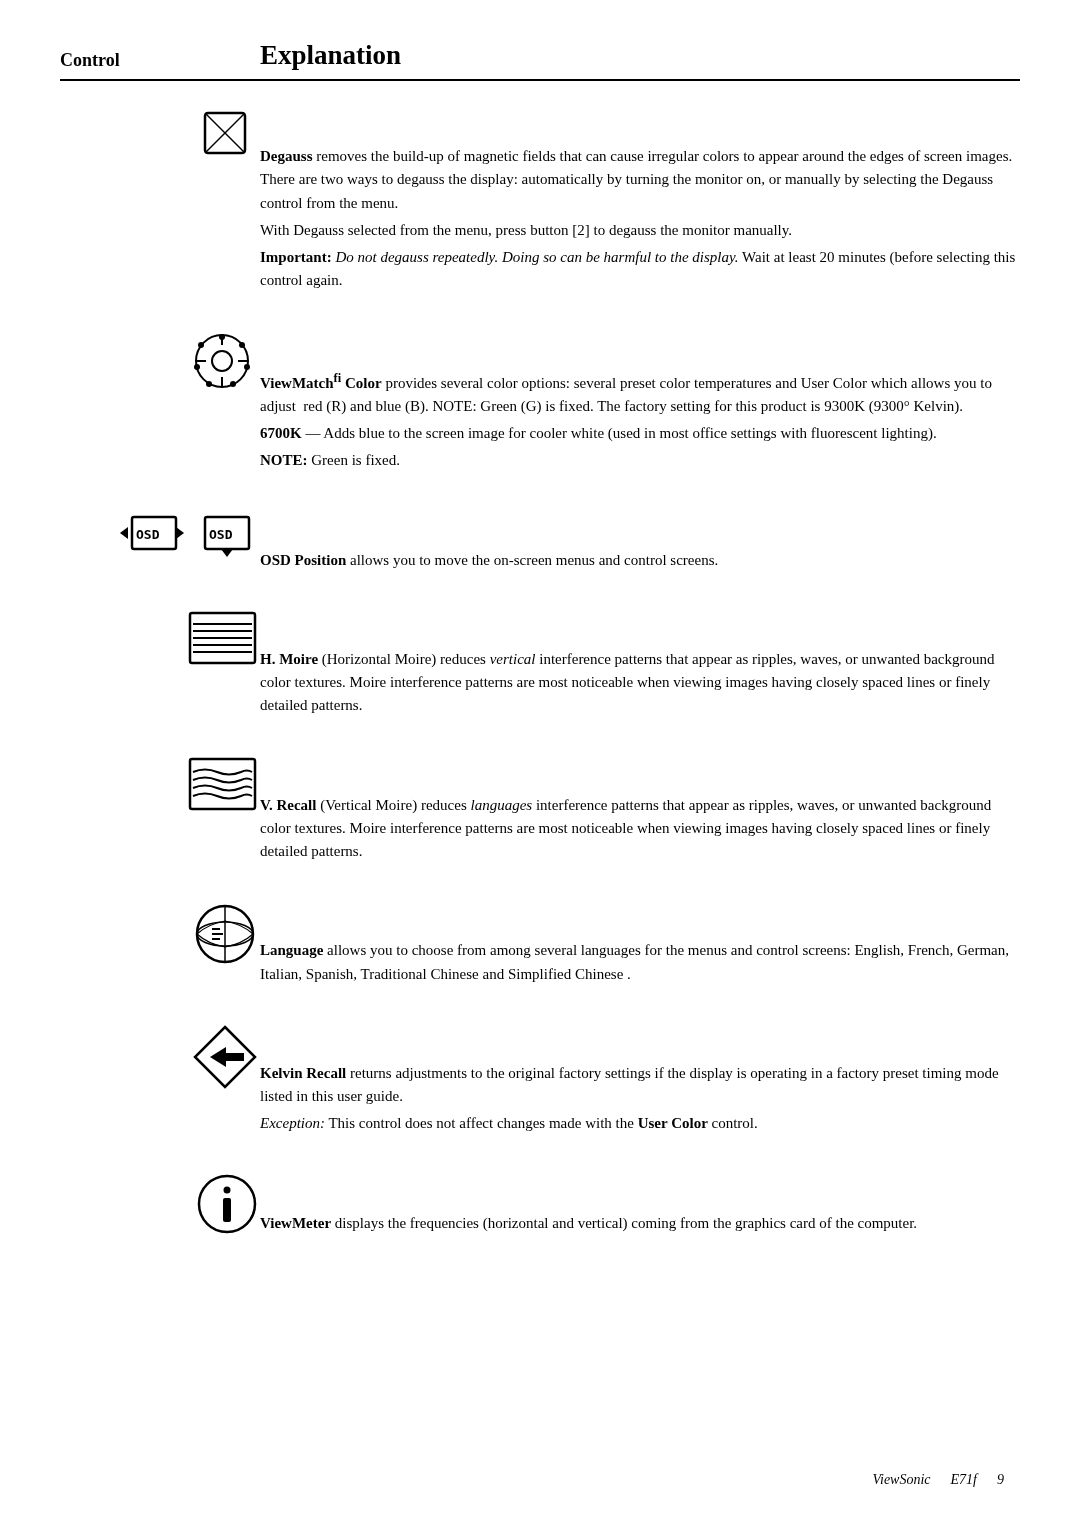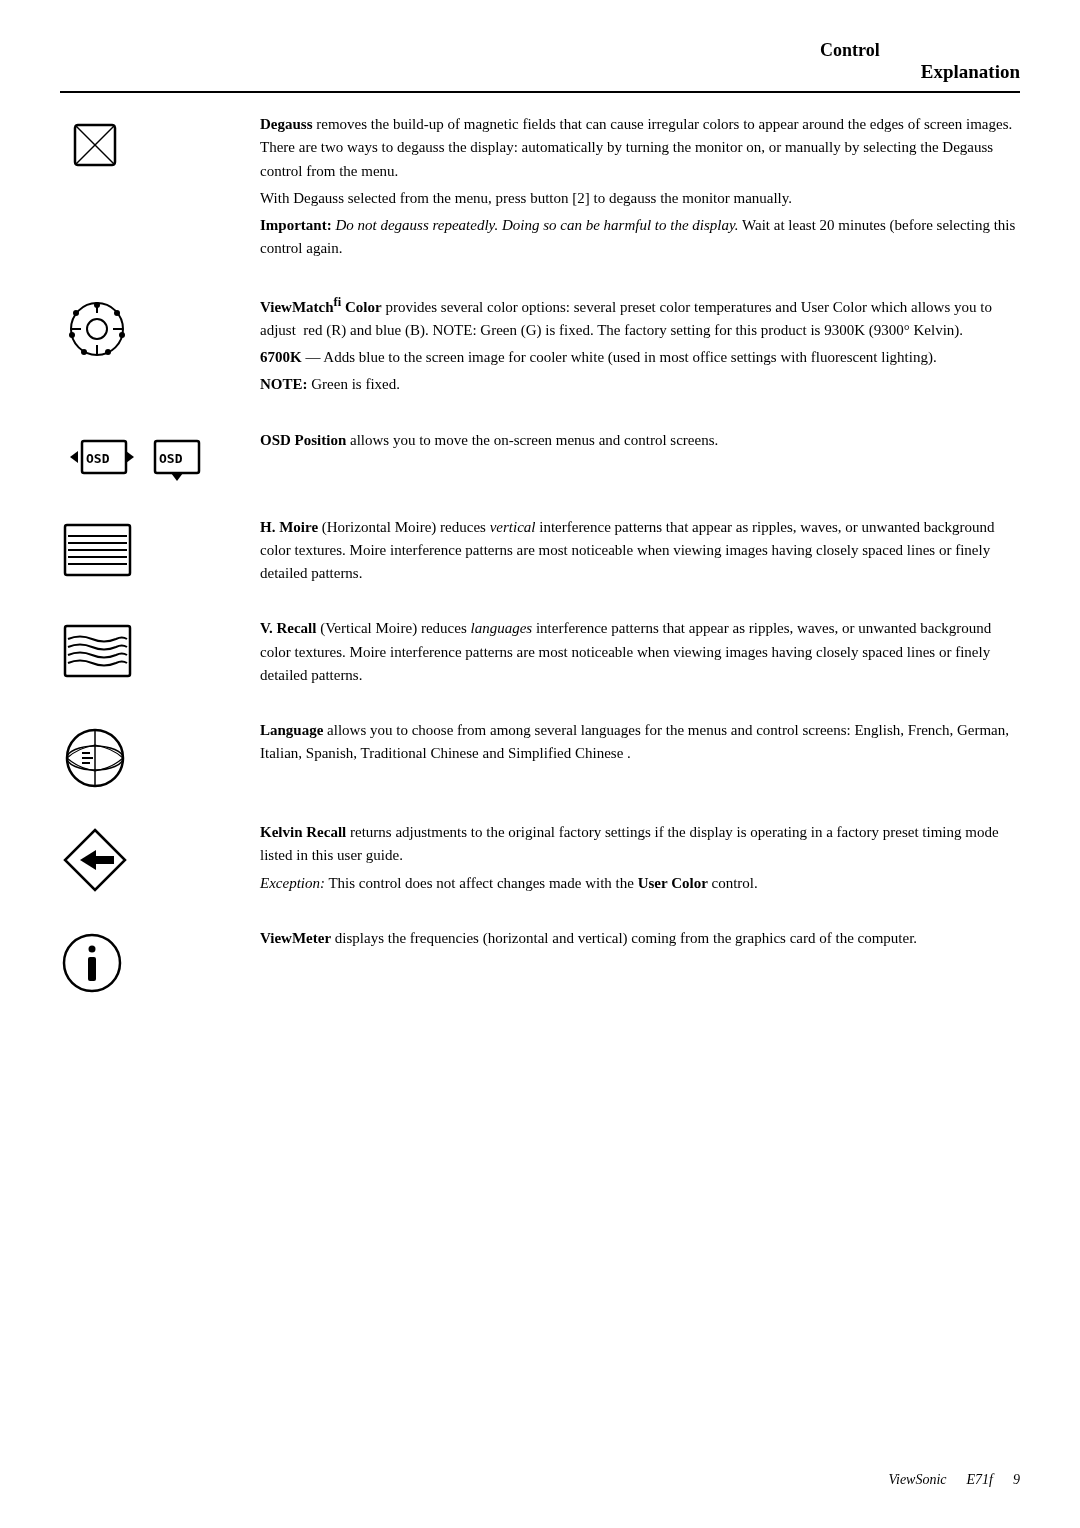--- a/index.html
+++ b/index.html
@@ -10,68 +10,69 @@
       color: #000;
       width: 1080px;
       min-height: 1528px;
       position: relative;
     }
     .page {
       padding: 40px 60px 60px 60px;
     }
     .header-row {
       display: flex;
-      flex-direction: column;
+      flex-direction: row;
       align-items: flex-end;
       border-bottom: 2px solid #000;
       padding-bottom: 8px;
       margin-bottom: 20px;
     }
     .header-control {
       font-size: 18px;
       font-weight: bold;
       width: 200px;
       flex-shrink: 0;
     }
     .header-explanation {
-      font-size: 19px;
+      font-size: 27px;
       font-weight: bold;
     }
     .content-table {
       width: 100%;
     }
     .row {
       display: flex;
       flex-direction: row;
       align-items: flex-start;
       margin-bottom: 28px;
     }
     .icon-cell {
       width: 200px;
       flex-shrink: 0;
       display: flex;
       align-items: flex-start;
-      justify-content: flex-start;
+      justify-content: flex-end;
       padding-top: 4px;
     }
     .text-cell {
       flex: 1;
       line-height: 1.55;
       font-size: 15px;
+      margin-top: 44px;
     }
     .text-cell p {
       margin-bottom: 4px;
     }
     b, strong {
       font-weight: bold;
     }
     .footer {
       position: absolute;
       bottom: 40px;
-      right: 60px;
+      right: 76px;
       font-style: italic;
       font-size: 14px;
       display: flex;
       gap: 20px;
     }
     .footer span {
       font-style: italic;
     }
     
     .icon-degauss svg,

